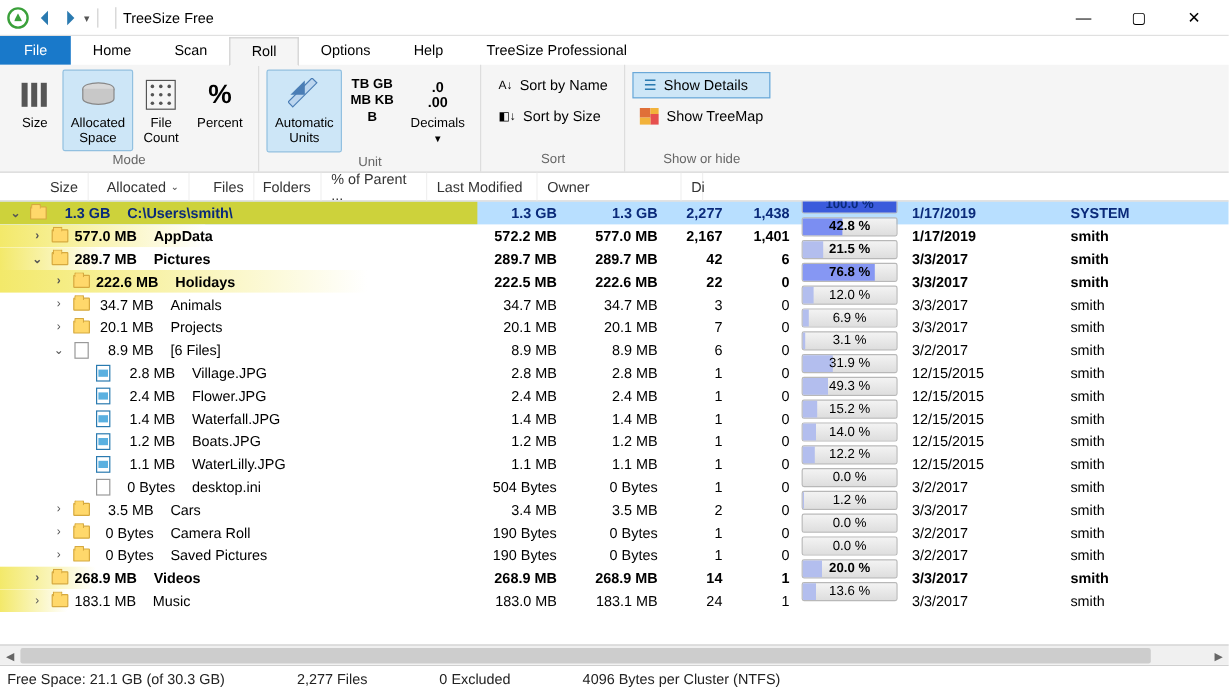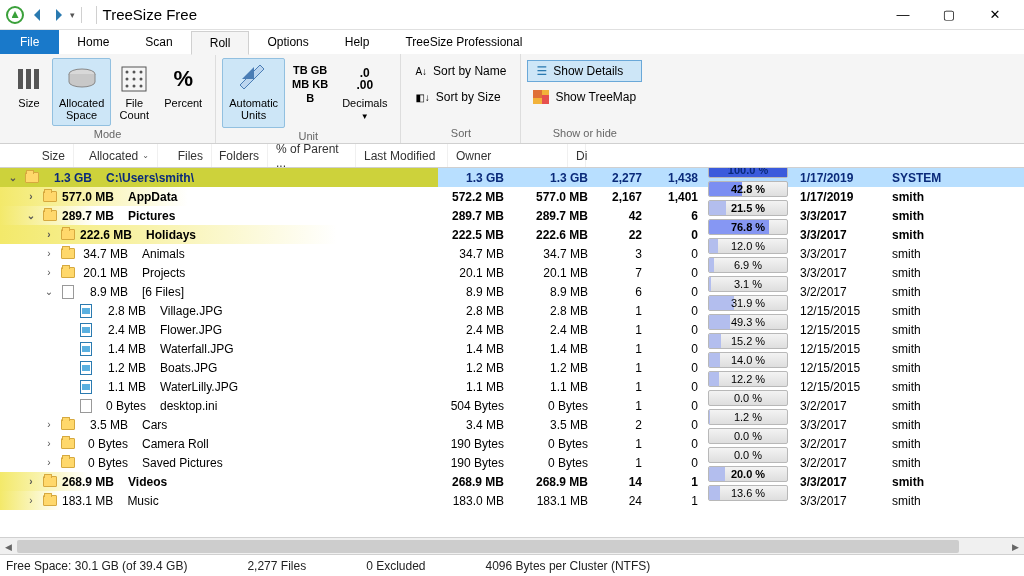--- a/index.html
+++ b/index.html
@@ -5,21 +5,21 @@
 * { margin: 0; padding: 0; box-sizing: border-box; font-family: "Segoe UI", Tahoma, sans-serif; }
 body { width: 1024px; height: 576px; background: #fff; font-size: 12px; color: #000; overflow: hidden; display: flex; flex-direction: column; }
 
 
 .titlebar { height: 30px; display: flex; align-items: center; border-bottom: 1px solid #e0e0e0; padding: 0 6px; }
 .titlebar .app-icon { width: 18px; height: 18px; border: 2px solid #3aa03a; border-radius: 50%; margin-right: 6px; display: inline-flex; align-items: center; justify-content: center; }
 .titlebar .app-icon::after { content: ""; width: 7px; height: 7px; background: #3aa03a; clip-path: polygon(50% 0, 100% 100%, 0 100%); }
 .titlebar .qat { display: flex; align-items: center; gap: 4px; padding-right: 6px; border-right: 1px solid #d0d0d0; margin-right: 8px; }
 .titlebar .nav-arrow { width: 16px; height: 16px; }
 .titlebar .sep { width: 1px; height: 18px; background: #d0d0d0; margin: 0 6px; }
-.titlebar .title { font-size: 15px; color: #000; }
+.titlebar .title { font-size: 12px; color: #000; }
 .titlebar .win-controls { margin-left: auto; display: flex; }
 .titlebar .win-btn { width: 46px; height: 30px; display: flex; align-items: center; justify-content: center; font-size: 13px; }
 
 
 .ribbon-tabs { height: 24px; display: flex; align-items: stretch; background: #fff; }
 .ribbon-tabs .tab { padding: 0 18px; display: flex; align-items: center; font-size: 12px; cursor: pointer; }
 .ribbon-tabs .tab.file { background: #1979ca; color: #fff; padding: 0 20px; }
 .ribbon-tabs .tab.active { border: 1px solid #d0d0d0; border-bottom: 1px solid #f5f5f5; background: #f5f5f5; position: relative; top: 1px; }
 
 
@@ -69,21 +69,21 @@
 .pathtxt { padding-left: 6px; }
 .c-size { width: 74px; text-align: right; padding-right: 8px; }
 .c-alloc { width: 84px; text-align: right; padding-right: 8px; }
 .c-files { width: 54px; text-align: right; padding-right: 8px; }
 .c-folders { width: 56px; text-align: right; padding-right: 8px; }
 .c-pct { width: 88px; padding: 1px 6px 16px 2px; }
 .pctbox { width: 100%; height: 16px; border: 1px solid #b8b8b8; background: linear-gradient(#f3f3f3,#dedede); position: relative; display: flex; align-items: center; justify-content: center; font-size: 11px; border-radius: 2px; }
 .pctfill { position: absolute; left: 0; top: 0; height: 100%; border-radius: 1px 0 0 1px; }
 .pctlabel { position: relative; z-index: 1; }
 .c-mod { width: 92px; padding-left: 6px; }
-.c-own { width: 120px; padding-left: 6px; }
+.c-own { width: 120px; padding-left: 6px; margin-left: 40px; }
 .c-ext { width: 18px; }
 .row.root { background: #b8dfff; color: #0a2a7a; }
 .row.root .c-own, .row.root .c-mod { color: #0a2a7a; font-weight: bold; }
 
 
 .hscroll { height: 17px; background: #f0f0f0; border-top: 1px solid #d0d0d0; position: relative; }
 .hscroll .thumb { position: absolute; top: 2px; left: 17px; height: 13px; width: 92%; background: #cdcdcd; border-radius: 2px; }
 .hscroll .arr { position: absolute; top: 0; width: 17px; height: 17px; display: flex; align-items: center; justify-content: center; color: #666; font-size: 9px; }
 
 
@@ -723,17 +723,17 @@
     </div>
   </div>
 
 <div class="hscroll">
   <div class="arr" style="left:0">◀</div>
   <div class="thumb"></div>
   <div class="arr" style="right:0">▶</div>
 </div>
 
 <div class="status">
-  <span>Free Space: 30.1 GB  (of 39.4 GB)</span>
+  <span>Free Space: 21.1 GB  (of 30.3 GB)</span>
   <span>2,277 Files</span>
   <span>0 Excluded</span>
   <span>4096  Bytes per Cluster (NTFS)</span>
 </div>
 
 </body></html>

